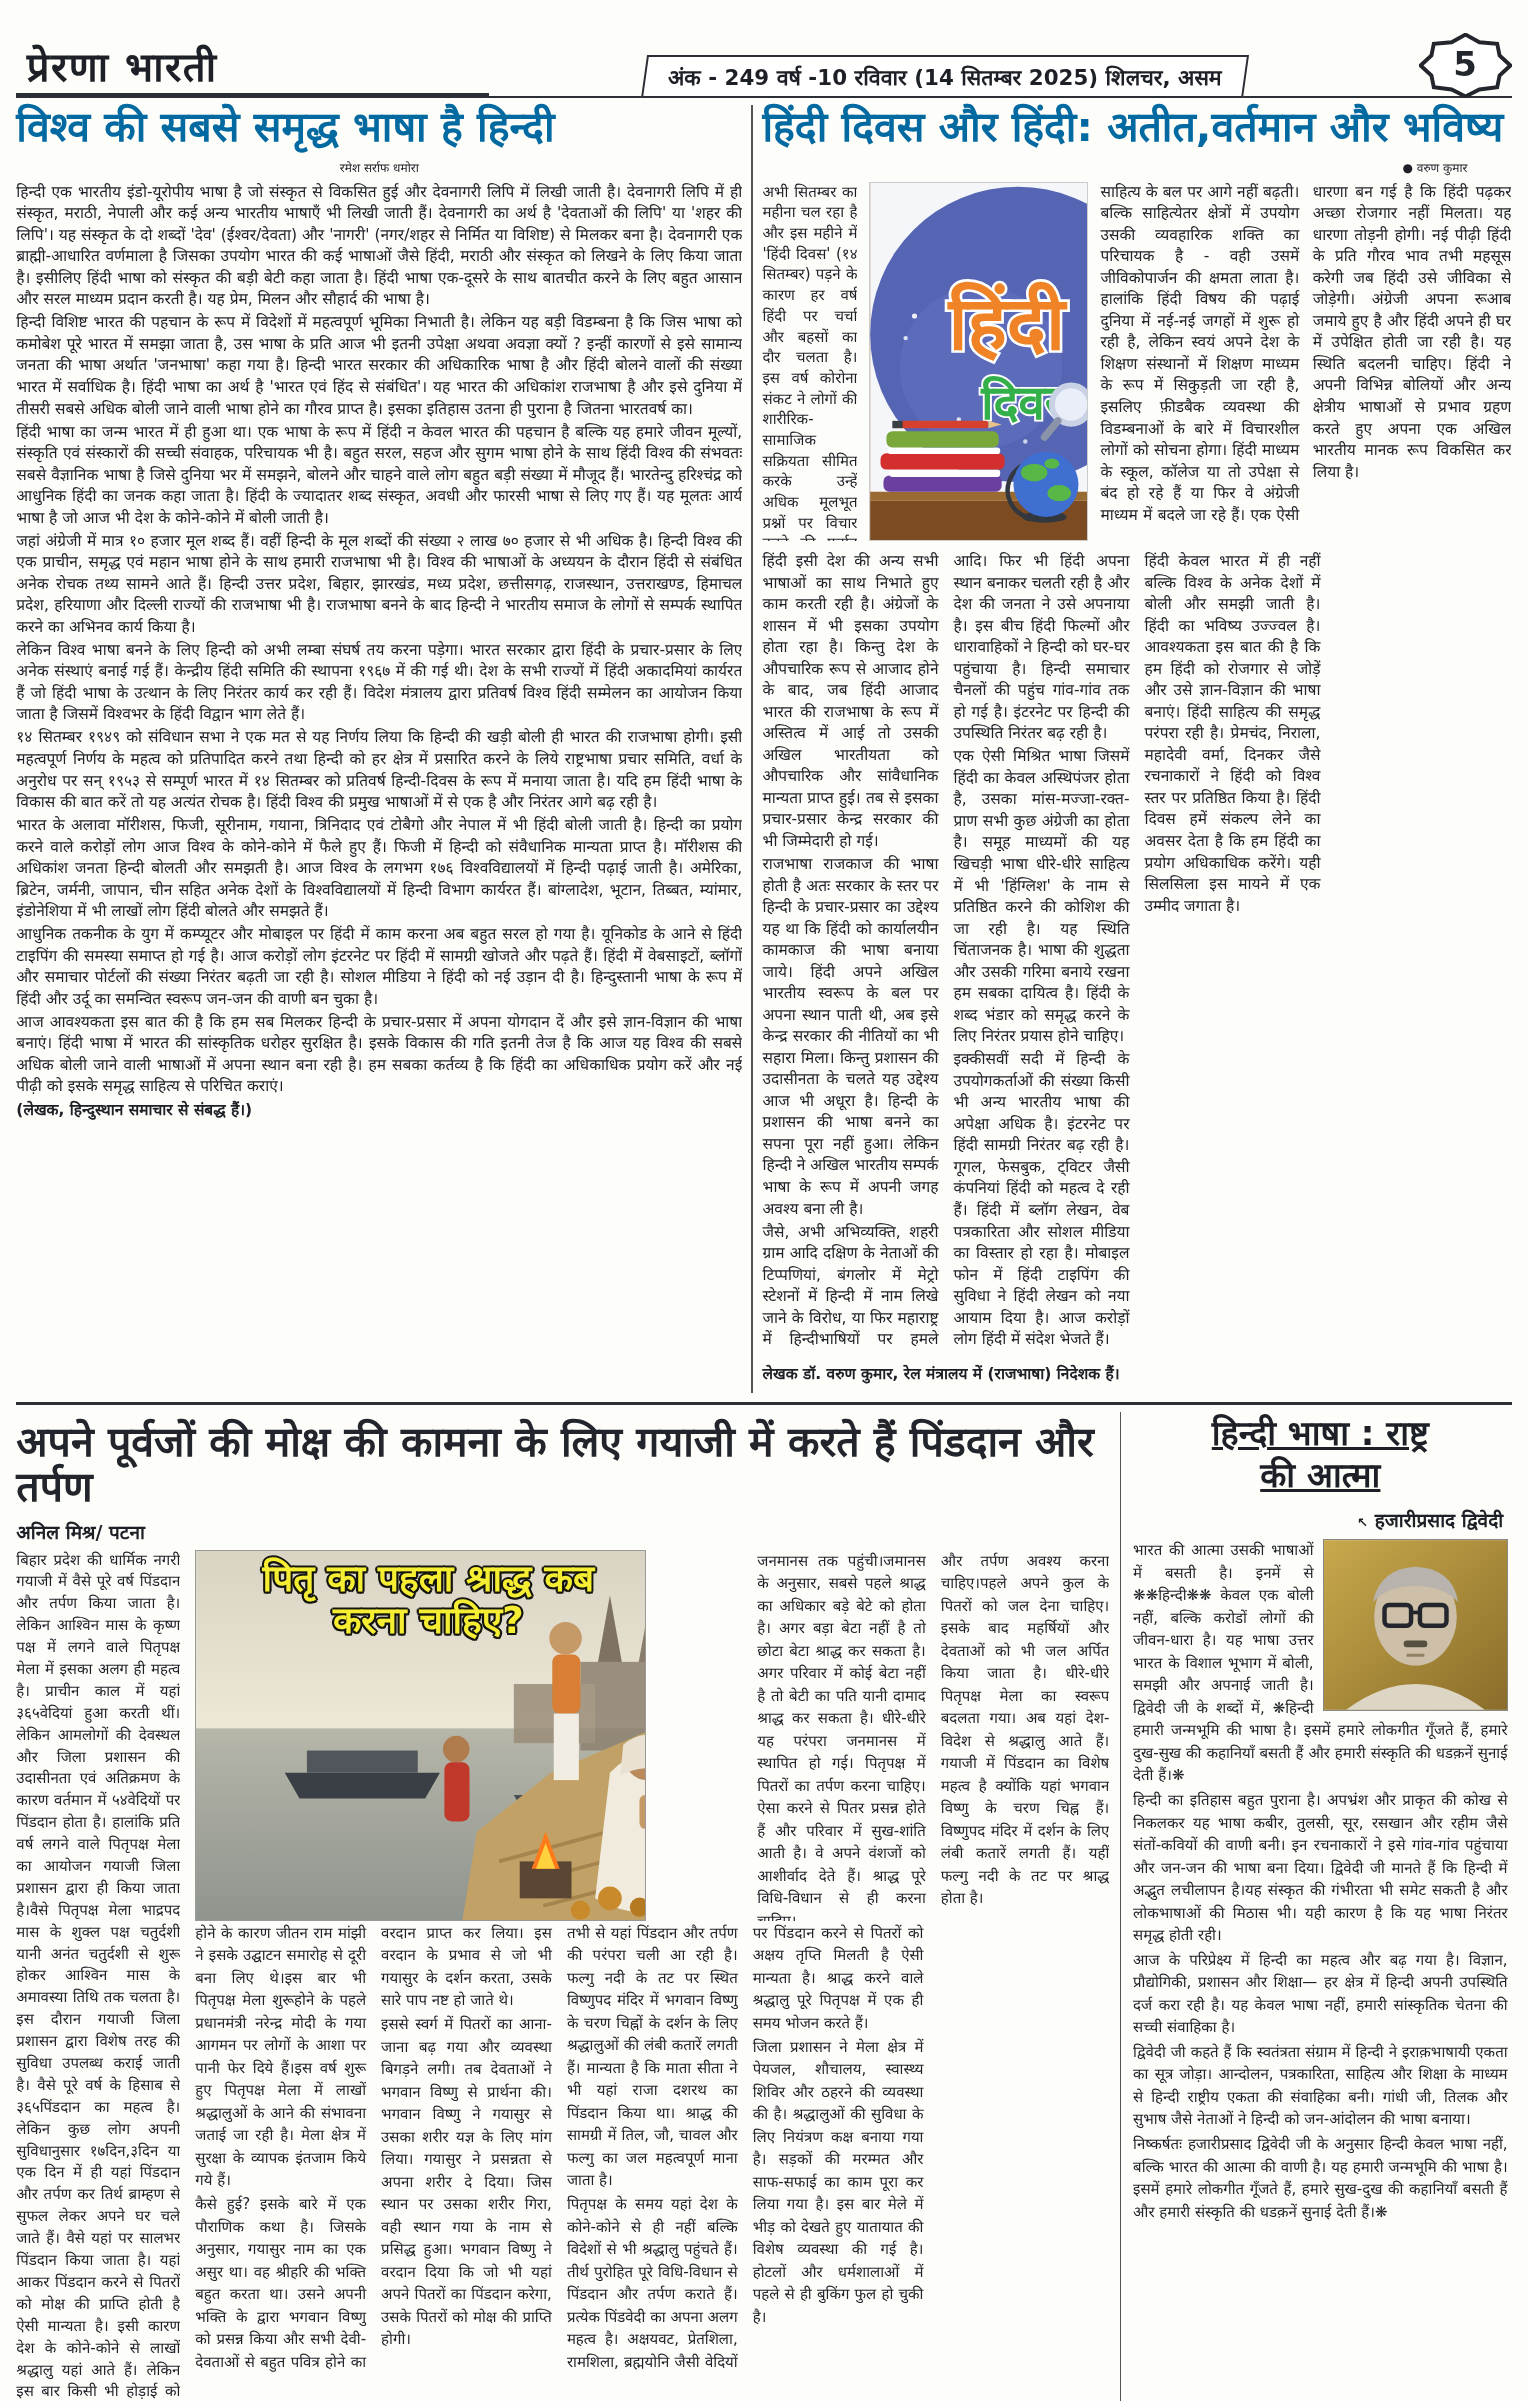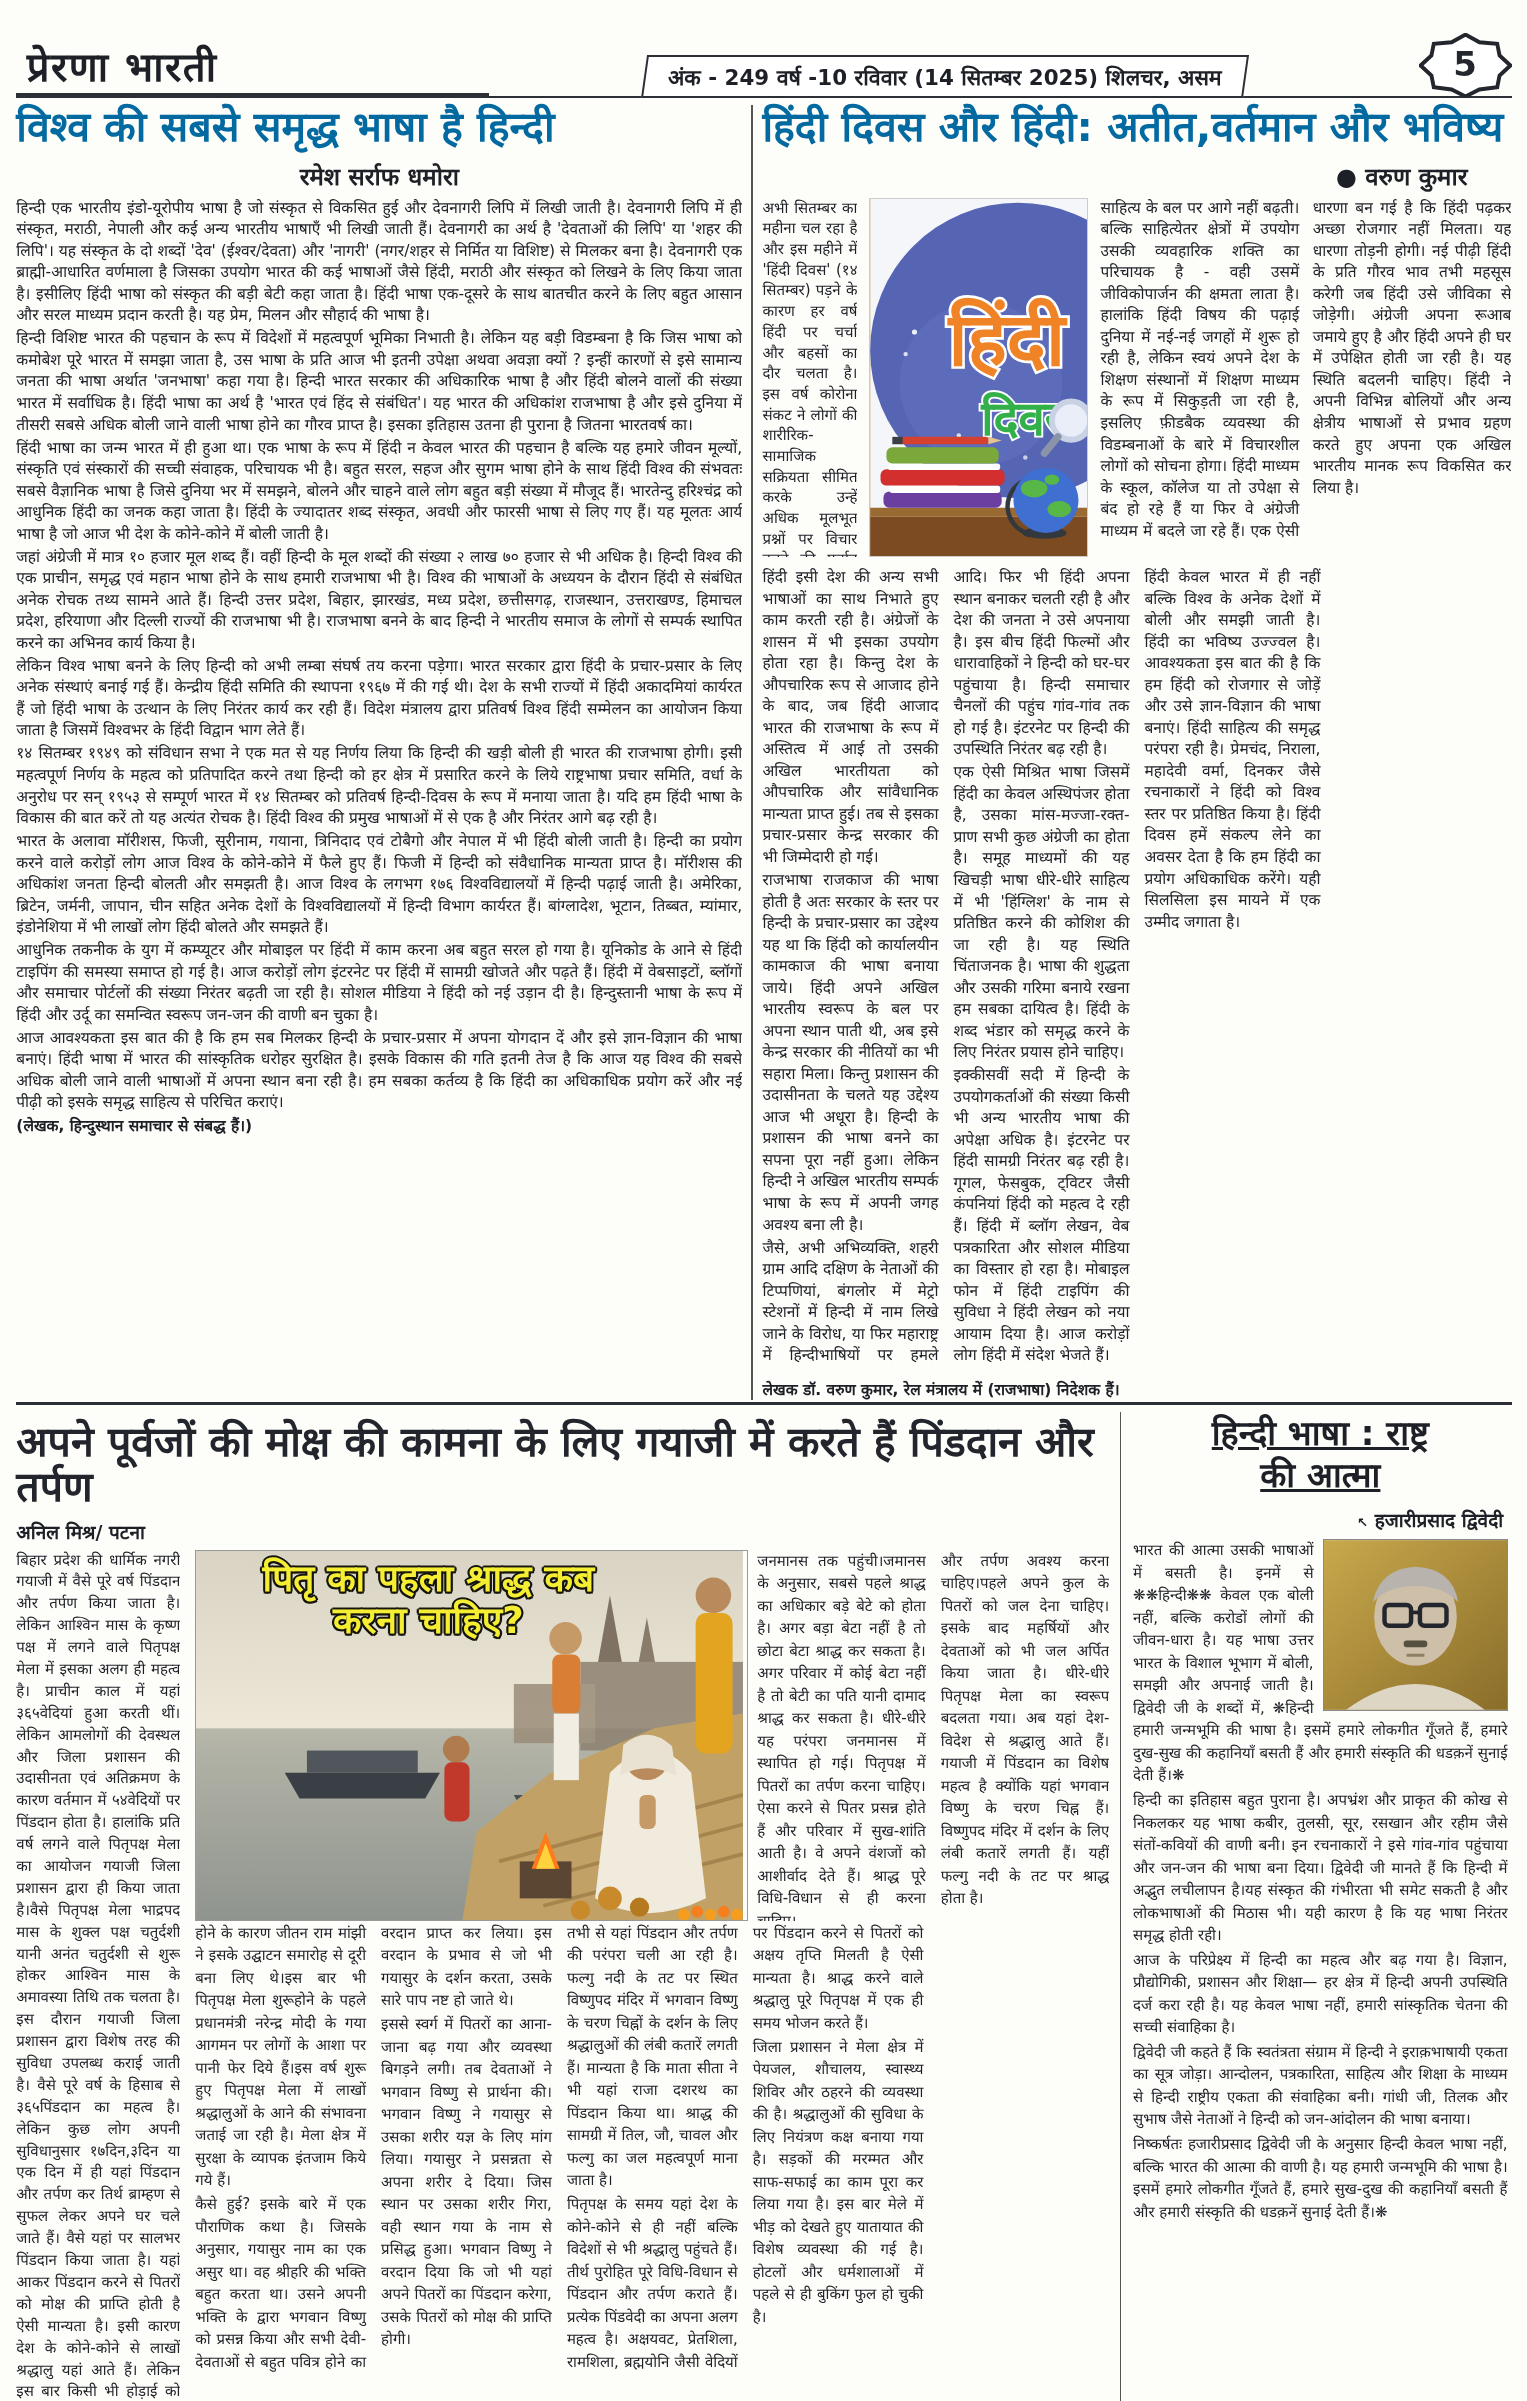--- a/index.html
+++ b/index.html
@@ -16,21 +16,21 @@
               padding:5.2px 22px; background:#fff; }
   .issuebox span { display:inline-block; transform:skewX(8deg); font-weight:700; font-size:21.4px; white-space:nowrap; }
   .badge { position:relative; width:93px; height:65px; justify-self:end; }
   .badge .num { position:absolute; inset:0; display:flex; align-items:center; justify-content:center;
                 font-size:34px; font-weight:700; color:#23262c; padding-bottom:3px; }
 
   
   .main-row { display:grid; grid-template-columns: 726px 2.2px 749px; column-gap:9px; margin-top:7.4px; height:1288px; }
   .vrule { background:#555; width:1.5px; height:100%; }
   .headline { font-size:41px; font-weight:800; line-height:1.12; color:#0369a1; letter-spacing:0; }
-  .byline { font-weight:700; font-size:24px; margin:7.4px 0 6px; }
+  .byline { font-weight:400; font-size:12px; margin:7.4px 0 6px; }
   .byline.center { text-align:center; }
   .byline.right { text-align:right; padding-right:44px; }
   .bodytext { text-align:justify; font-size:15.5px; line-height:1.39; overflow:hidden; }
   .bodytext p { margin:0 0 1.5px 0; }
   .left-body { height:1158px; }
   .closing { font-weight:700; }
 
   
   .rt-zone { display:grid; grid-template-columns: 95px 219px 1fr; column-gap:12px; height:359px; margin-top:3px; }
   .rt-narrow { text-align:justify; font-size:15px; line-height:1.38; overflow:hidden; }
@@ -44,21 +44,21 @@
   .r-closing { font-size:15.5px; font-weight:700; margin-top:4.4px; }
 
   
   .hrule { height:2.2px; background:#2c2f36; margin:9px 0 7.4px; }
   .bottom-row { display:grid; grid-template-columns: 1093px 1.5px 376px; column-gap:10.4px; height:977px; }
   .gaya-head { font-size:41px; font-weight:800; line-height:1.1; color:#22252c;margin-top:8px; }
   .gaya-byline { font-weight:700; font-size:19px; margin:9px 0 4.4px; }
   .gaya-body { display:grid; grid-template-columns: 164px 1fr; column-gap:15px; }
   .gaya-col1 { height:864px; overflow:hidden; text-align:justify; font-size:15px; line-height:1.46; }
   .gaya-row1 { display:grid; grid-template-columns: 547px 1fr 1fr; column-gap:15px; height:371px; }
-  .gaya-photo { position:relative; width:553px; height:371px; overflow:hidden; border:0.7px solid #999; }
+  .gaya-photo { position:relative; width:451px; height:371px; overflow:hidden; border:0.7px solid #999; }
   .photo-title { position:absolute; top:7.4px; left:25px; width:414px; text-align:center;
                  font-size:37px; line-height:1.15; font-weight:800; color:#f6ee32;
                  text-shadow:-2.2px 0 #15150f,2.2px 0 #15150f,0 -2.2px #15150f,0 2.2px #15150f,
                              -1.5px -1.5px #15150f,1.5px 1.5px #15150f,1.5px -1.5px #15150f,-1.5px 1.5px #15150f; }
   .gaya-sidecol { text-align:justify; font-size:15px; line-height:1.5; overflow:hidden; height:371px; }
   .gaya-row2 { column-count:5; column-gap:15px; column-fill:auto; height:473px; overflow:hidden;
                margin-top:1px; text-align:justify; font-size:15px; line-height:1.5; }
   .gaya-row2 p { margin:0 0 1.5px; }
 
   

